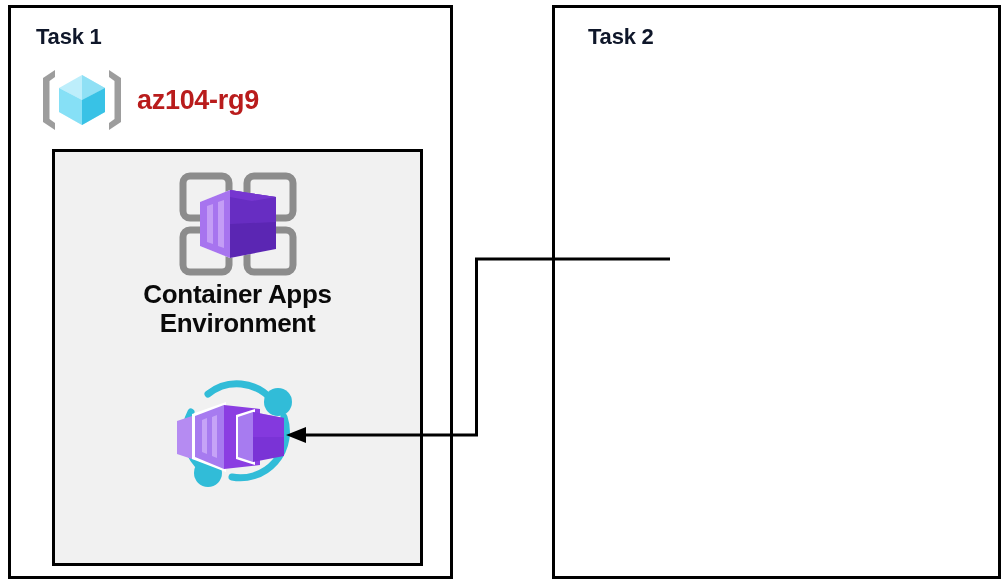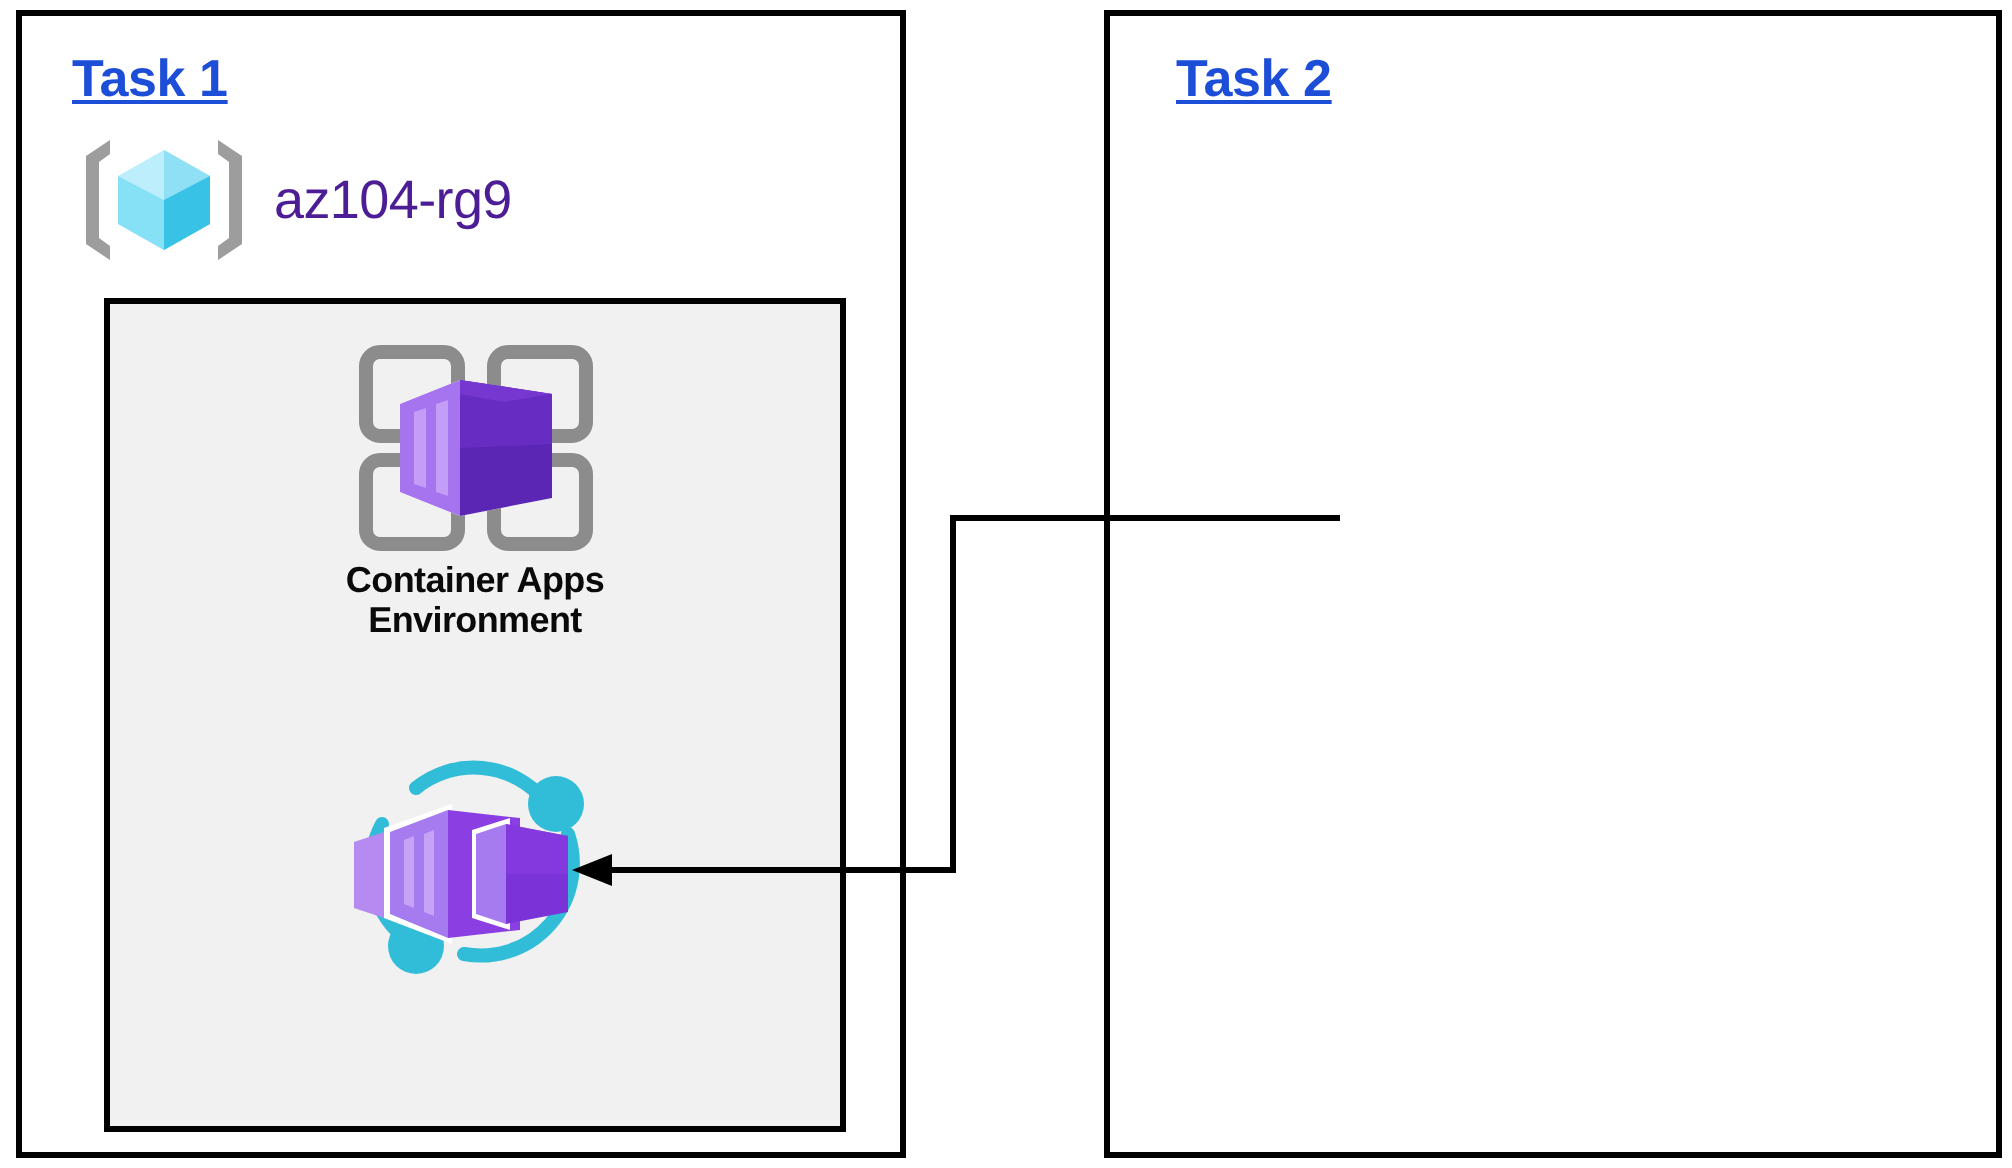--- a/index.html
+++ b/index.html
@@ -23,44 +23,43 @@
     position: absolute;
     background: #ffffff;
     border: 3px solid #000000;
     box-sizing: border-box;
   }
   #task1-panel { left: 8px;   top: 5px; width: 445px; height: 574px; }
   #task2-panel { left: 552px; top: 5px; width: 449px; height: 574px; }
 
   .task-title {
     position: absolute;
-    font-size: 26px;
+    font-size: 22px;
     font-weight: bold;
-    color: #1d4ed8;
+    color: #0f172a;
     letter-spacing: -0.2px;
     white-space: nowrap;
-    text-decoration: underline;
   }
   #task1-title { left: 25px; top: 16px; }
   #task2-title { left: 33px; top: 16px; }
 
   
   #rg-row {
     position: absolute;
     left: 30px;
     top: 58px;
     display: flex;
     align-items: center;
     gap: 14px;
   }
   #rg-icon { width: 82px; height: 68px; display: block; }
   #rg-label {
     font-size: 27px;
-    font-weight: normal;
-    color: #4c1d95;
+    font-weight: bold;
+    color: #b91c1c;
     letter-spacing: -0.3px;
     white-space: nowrap;
   }
 
   
   .inner-box {
     position: absolute;
     background: #f1f1f1;
     border: 3px solid #000000;
     box-sizing: border-box;
@@ -68,21 +67,21 @@
   #task1-inner { left: 41px;  top: 141px; width: 371px; height: 417px; }
 
   
   .node {
     position: absolute;
     text-align: center;
     width: 100%;
     left: 0;
   }
   .node-label {
-    font-size: 18px;
+    font-size: 26px;
     font-weight: bold;
     color: #0a0a0a;
     line-height: 1.12;
     letter-spacing: -0.3px;
     white-space: pre-line;
   }
   .node-icon {
     display: block;
     margin: 0 auto;
   }

